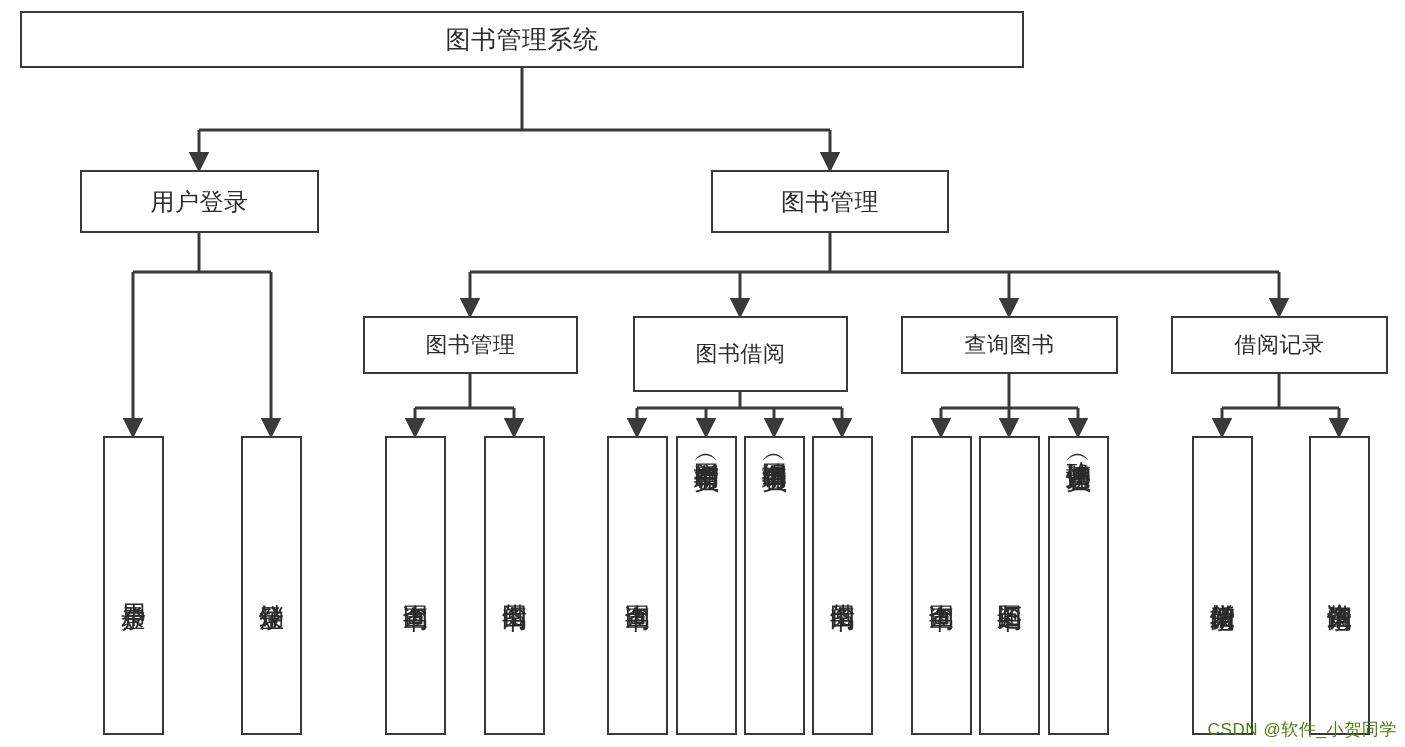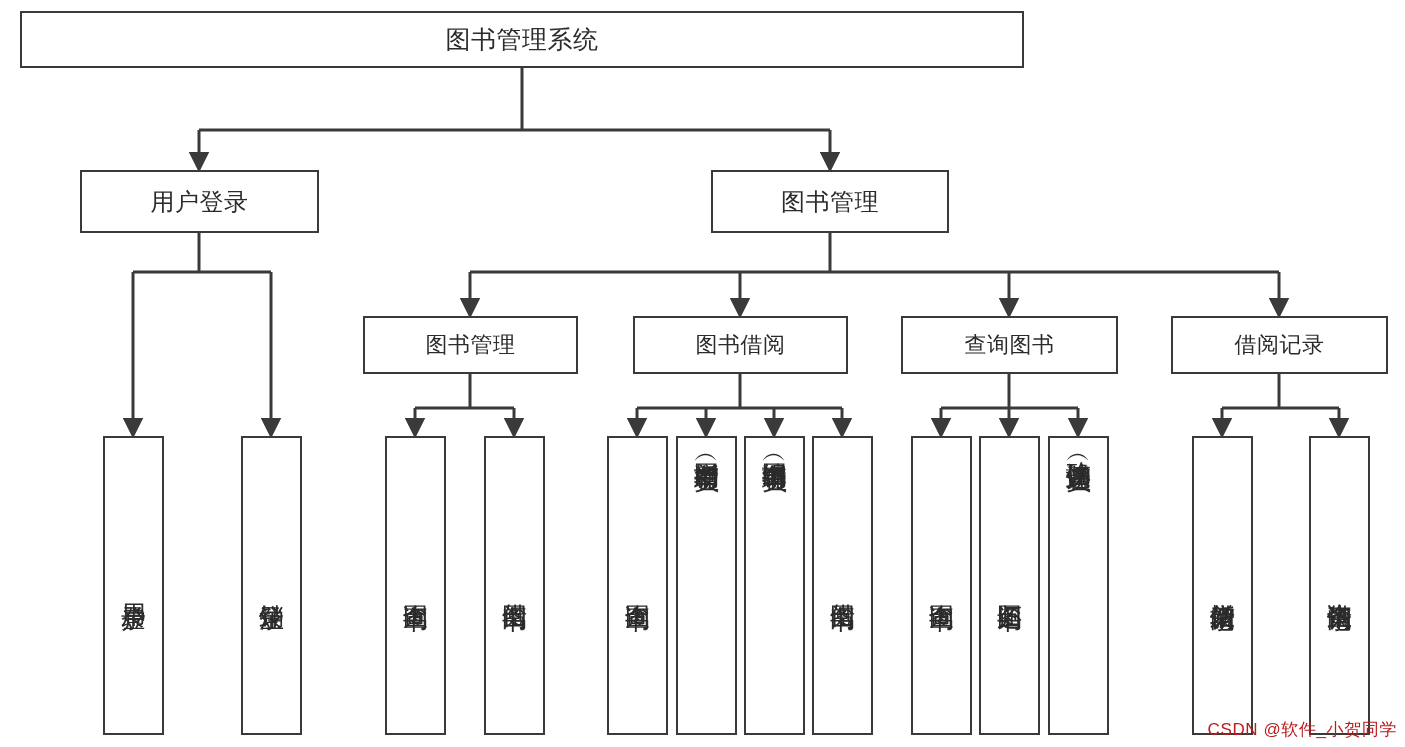--- a/index.html
+++ b/index.html
@@ -64,21 +64,21 @@
     color: #2b2b2b;
     letter-spacing: 1px;
     padding: 4px 0;
     white-space: nowrap;
   }
   .watermark {
     position: absolute;
     right: 8px;
     bottom: 6px;
     font-size: 17px;
-    color: #b91c1c;
+    color: #4d7c0f;
     letter-spacing: 0.6px;
     z-index: 3;
     white-space: nowrap;
   }
 </style>
 </head>
 <body>
 
 <div id="canvas">
 
@@ -139,21 +139,21 @@
   <div class="node node-l1" style="left:80px; top:170px; width:239px; height:63px;">
     <span class="node-label">用户登录</span>
   </div>
   <div class="node node-l1" style="left:711px; top:170px; width:238px; height:63px;">
     <span class="node-label">图书管理</span>
   </div>
 
   <div class="node node-l2" style="left:363px; top:316px; width:215px; height:58px;">
     <span class="node-label">图书管理</span>
   </div>
-  <div class="node node-l2" style="left:633px; top:316px; width:215px; height:58px;">
+  <div class="node node-l2" style="left:633px; top:316px; width:215px; height:76px;">
     <span class="node-label">图书借阅</span>
   </div>
   <div class="node node-l2" style="left:901px; top:316px; width:217px; height:58px;">
     <span class="node-label">查询图书</span>
   </div>
   <div class="node node-l2" style="left:1171px; top:316px; width:217px; height:58px;">
     <span class="node-label">借阅记录</span>
   </div>
 
   <div class="leaf align-middle" style="left:103px; top:436px; width:61px; height:299px;">

